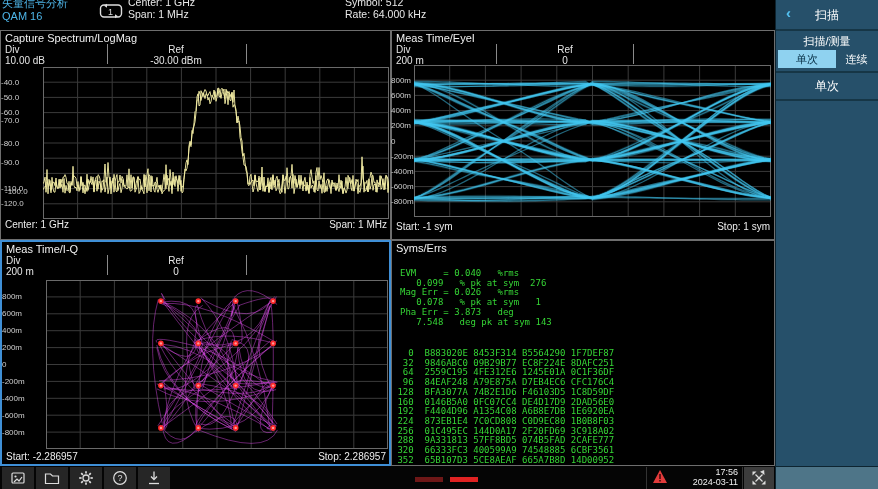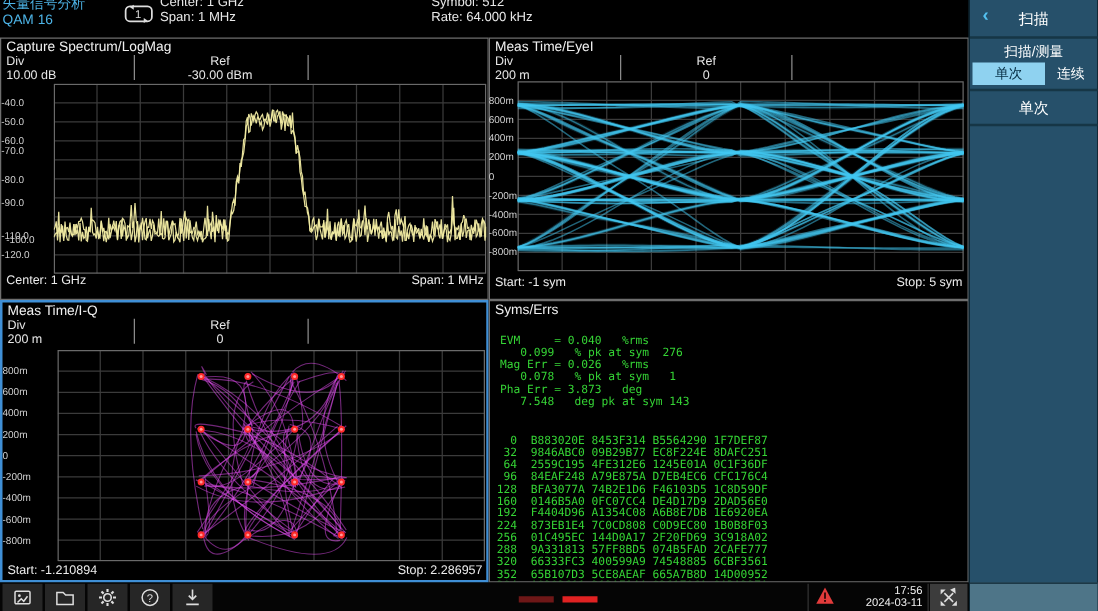--- a/index.html
+++ b/index.html
@@ -297,21 +297,21 @@
           <path d="M0.0 57.0L7.1 56.9L14.3 56.9L21.4 56.9L28.6 56.8L35.7 56.8L42.8 56.8L50.0 56.7L57.1 56.7L64.3 56.7L71.4 56.7L78.5 56.7L85.7 56.7L92.8 56.7L100.0 56.7L107.1 56.7L114.2 56.7L121.4 56.7L128.5 56.8L135.7 56.8L142.8 56.8L149.9 56.9L157.1 56.9L164.2 56.9L171.4 57.0L178.5 57.0L185.6 56.0L192.8 54.8L199.9 53.4L207.1 51.9L214.2 50.3L221.3 48.6L228.5 46.9L235.6 45.2L242.8 43.5L249.9 41.9L257.0 40.2L264.2 38.6L271.3 37.1L278.5 35.5L285.6 33.8L292.7 32.2L299.9 30.5L307.0 28.9L314.2 27.2L321.3 25.5L328.4 23.9L335.6 22.4L342.7 21.1L349.9 19.9L357.0 19.0"></path>
           <path d="M0.0 94.5L7.1 93.4L14.3 92.1L21.4 90.6L28.6 88.9L35.7 87.3L42.8 85.6L50.0 84.0L57.1 82.4L64.3 80.9L71.4 79.4L78.5 78.0L85.7 76.7L92.8 75.3L100.0 73.9L107.1 72.5L114.2 71.1L121.4 69.6L128.5 68.0L135.7 66.4L142.8 64.7L149.9 63.0L157.1 61.4L164.2 59.9L171.4 58.6L178.5 56.5L185.6 55.4L192.8 54.1L199.9 52.6L207.1 50.9L214.2 49.3L221.3 47.6L228.5 46.0L235.6 44.4L242.8 42.9L249.9 41.4L257.0 40.0L264.2 38.7L271.3 37.3L278.5 35.9L285.6 34.5L292.7 33.1L299.9 31.6L307.0 30.0L314.2 28.4L321.3 26.7L328.4 25.0L335.6 23.4L342.7 21.9L349.9 20.6L357.0 19.5"></path>
           <path d="M0.0 18.9L7.1 20.8L14.3 23.2L21.4 26.0L28.6 29.0L35.7 32.2L42.8 35.6L50.0 39.0L57.1 42.4L64.3 45.7L71.4 49.0L78.5 52.3L85.7 55.5L92.8 58.7L100.0 61.9L107.1 65.1L114.2 68.4L121.4 71.8L128.5 75.1L135.7 78.5L142.8 81.8L149.9 85.1L157.1 88.1L164.2 90.8L171.4 93.2L178.5 94.9L185.6 94.9L192.8 94.9L199.9 94.9L207.1 95.0L214.2 95.0L221.3 95.0L228.5 95.0L235.6 95.1L242.8 95.1L249.9 95.1L257.0 95.1L264.2 95.2L271.3 95.2L278.5 95.2L285.6 95.2L292.7 95.2L299.9 95.2L307.0 95.2L314.2 95.2L321.3 95.2L328.4 95.2L335.6 95.2L342.7 95.2L349.9 95.1L357.0 95.1"></path>
           <path d="M0.0 56.8L7.1 57.5L14.3 58.4L21.4 59.6L28.6 60.9L35.7 62.4L42.8 64.0L50.0 65.7L57.1 67.5L64.3 69.3L71.4 71.1L78.5 72.9L85.7 74.8L92.8 76.6L100.0 78.5L107.1 80.3L114.2 82.2L121.4 84.0L128.5 85.8L135.7 87.5L142.8 89.2L149.9 90.8L157.1 92.2L164.2 93.4L171.4 94.5L178.5 94.5L185.6 94.5L192.8 94.4L199.9 94.3L207.1 94.3L214.2 94.2L221.3 94.2L228.5 94.2L235.6 94.2L242.8 94.2L249.9 94.2L257.0 94.2L264.2 94.3L271.3 94.4L278.5 94.4L285.6 94.5L292.7 94.6L299.9 94.7L307.0 94.8L314.2 94.9L321.3 95.0L328.4 95.1L335.6 95.2L342.7 95.3L349.9 95.4L357.0 95.5"></path>
           <path d="M0.0 18.9L7.1 19.9L14.3 21.2L21.4 22.6L28.6 24.2L35.7 25.9L42.8 27.5L50.0 29.2L57.1 30.9L64.3 32.5L71.4 34.1L78.5 35.6L85.7 37.1L92.8 38.7L100.0 40.2L107.1 41.7L114.2 43.3L121.4 44.9L128.5 46.6L135.7 48.3L142.8 50.0L149.9 51.7L157.1 53.3L164.2 54.8L171.4 56.1L178.5 56.9L185.6 58.9L192.8 61.5L199.9 64.4L207.1 67.6L214.2 70.9L221.3 74.2L228.5 77.6L235.6 80.9L242.8 84.2L249.9 87.3L257.0 90.4L264.2 93.4L271.3 96.4L278.5 99.4L285.6 102.5L292.7 105.7L299.9 108.9L307.0 112.2L314.2 115.6L321.3 119.0L328.4 122.4L335.6 125.5L342.7 128.5L349.9 131.0L357.0 133.1"></path>
         </g>
       </svg>
     <div id="eye-ticks"></div>
     <div class="pane-footer" style="left:4px; top:190px; width:374px; display:flex; justify-content:space-between;">
       <span>Start: -1  sym</span>
-      <span>Stop: 5  sym</span>
+      <span>Stop: 1  sym</span>
     </div>
   <div class="ytick" style="left: -1px; width: 21px; top: 44.7px; padding-right: 3px;">800m</div>
       <div class="ytick" style="left: -1px; width: 21px; top: 59.9px; padding-right: 3px;">600m</div>
       <div class="ytick" style="left: -1px; width: 21px; top: 75.1px; padding-right: 3px;">400m</div>
       <div class="ytick" style="left: -1px; width: 21px; top: 90.3px; padding-right: 3px;">200m</div>
       <div class="ytick" style="left: -1px; width: 21px; top: 105.5px; padding-right: 3px;">0</div>
       <div class="ytick" style="left: -1px; width: 21px; top: 120.7px; padding-right: 3px;">-200m</div>
       <div class="ytick" style="left: -1px; width: 21px; top: 135.9px; padding-right: 3px;">-400m</div>
       <div class="ytick" style="left: -1px; width: 21px; top: 151.1px; padding-right: 3px;">-600m</div>
       <div class="ytick" style="left: -1px; width: 21px; top: 166.3px; padding-right: 3px;">-800m</div>
@@ -475,21 +475,21 @@
         <circle cx="227.1" cy="147.9" r="1.2" fill="#ff9a9a"></circle>
         <circle cx="227.1" cy="105.6" r="2.8" fill="#ff2a2a"></circle>
         <circle cx="227.1" cy="105.6" r="1.2" fill="#ff9a9a"></circle>
         <circle cx="227.1" cy="63.4" r="2.8" fill="#ff2a2a"></circle>
         <circle cx="227.1" cy="63.4" r="1.2" fill="#ff9a9a"></circle>
         <circle cx="227.1" cy="21.1" r="2.8" fill="#ff2a2a"></circle>
         <circle cx="227.1" cy="21.1" r="1.2" fill="#ff9a9a"></circle>
       </svg>
     <div id="iq-ticks"></div>
     <div class="pane-footer" style="left:4px; top:209px; width:380px; display:flex; justify-content:space-between;">
-      <span>Start: -1.210894</span>
+      <span>Start: -2.286957</span>
       <span>Stop: 2.286957</span>
     </div>
   <div class="ytick" style="left: 0px; width: 41px; top: 50.4px; padding-right: 3px;">800m</div>
       <div class="ytick" style="left: 0px; width: 41px; top: 67.3px; padding-right: 3px;">600m</div>
       <div class="ytick" style="left: 0px; width: 41px; top: 84.2px; padding-right: 3px;">400m</div>
       <div class="ytick" style="left: 0px; width: 41px; top: 101.1px; padding-right: 3px;">200m</div>
       <div class="ytick" style="left: 0px; width: 41px; top: 118px; padding-right: 3px;">0</div>
       <div class="ytick" style="left: 0px; width: 41px; top: 134.9px; padding-right: 3px;">-200m</div>
       <div class="ytick" style="left: 0px; width: 41px; top: 151.8px; padding-right: 3px;">-400m</div>
       <div class="ytick" style="left: 0px; width: 41px; top: 168.7px; padding-right: 3px;">-600m</div>

